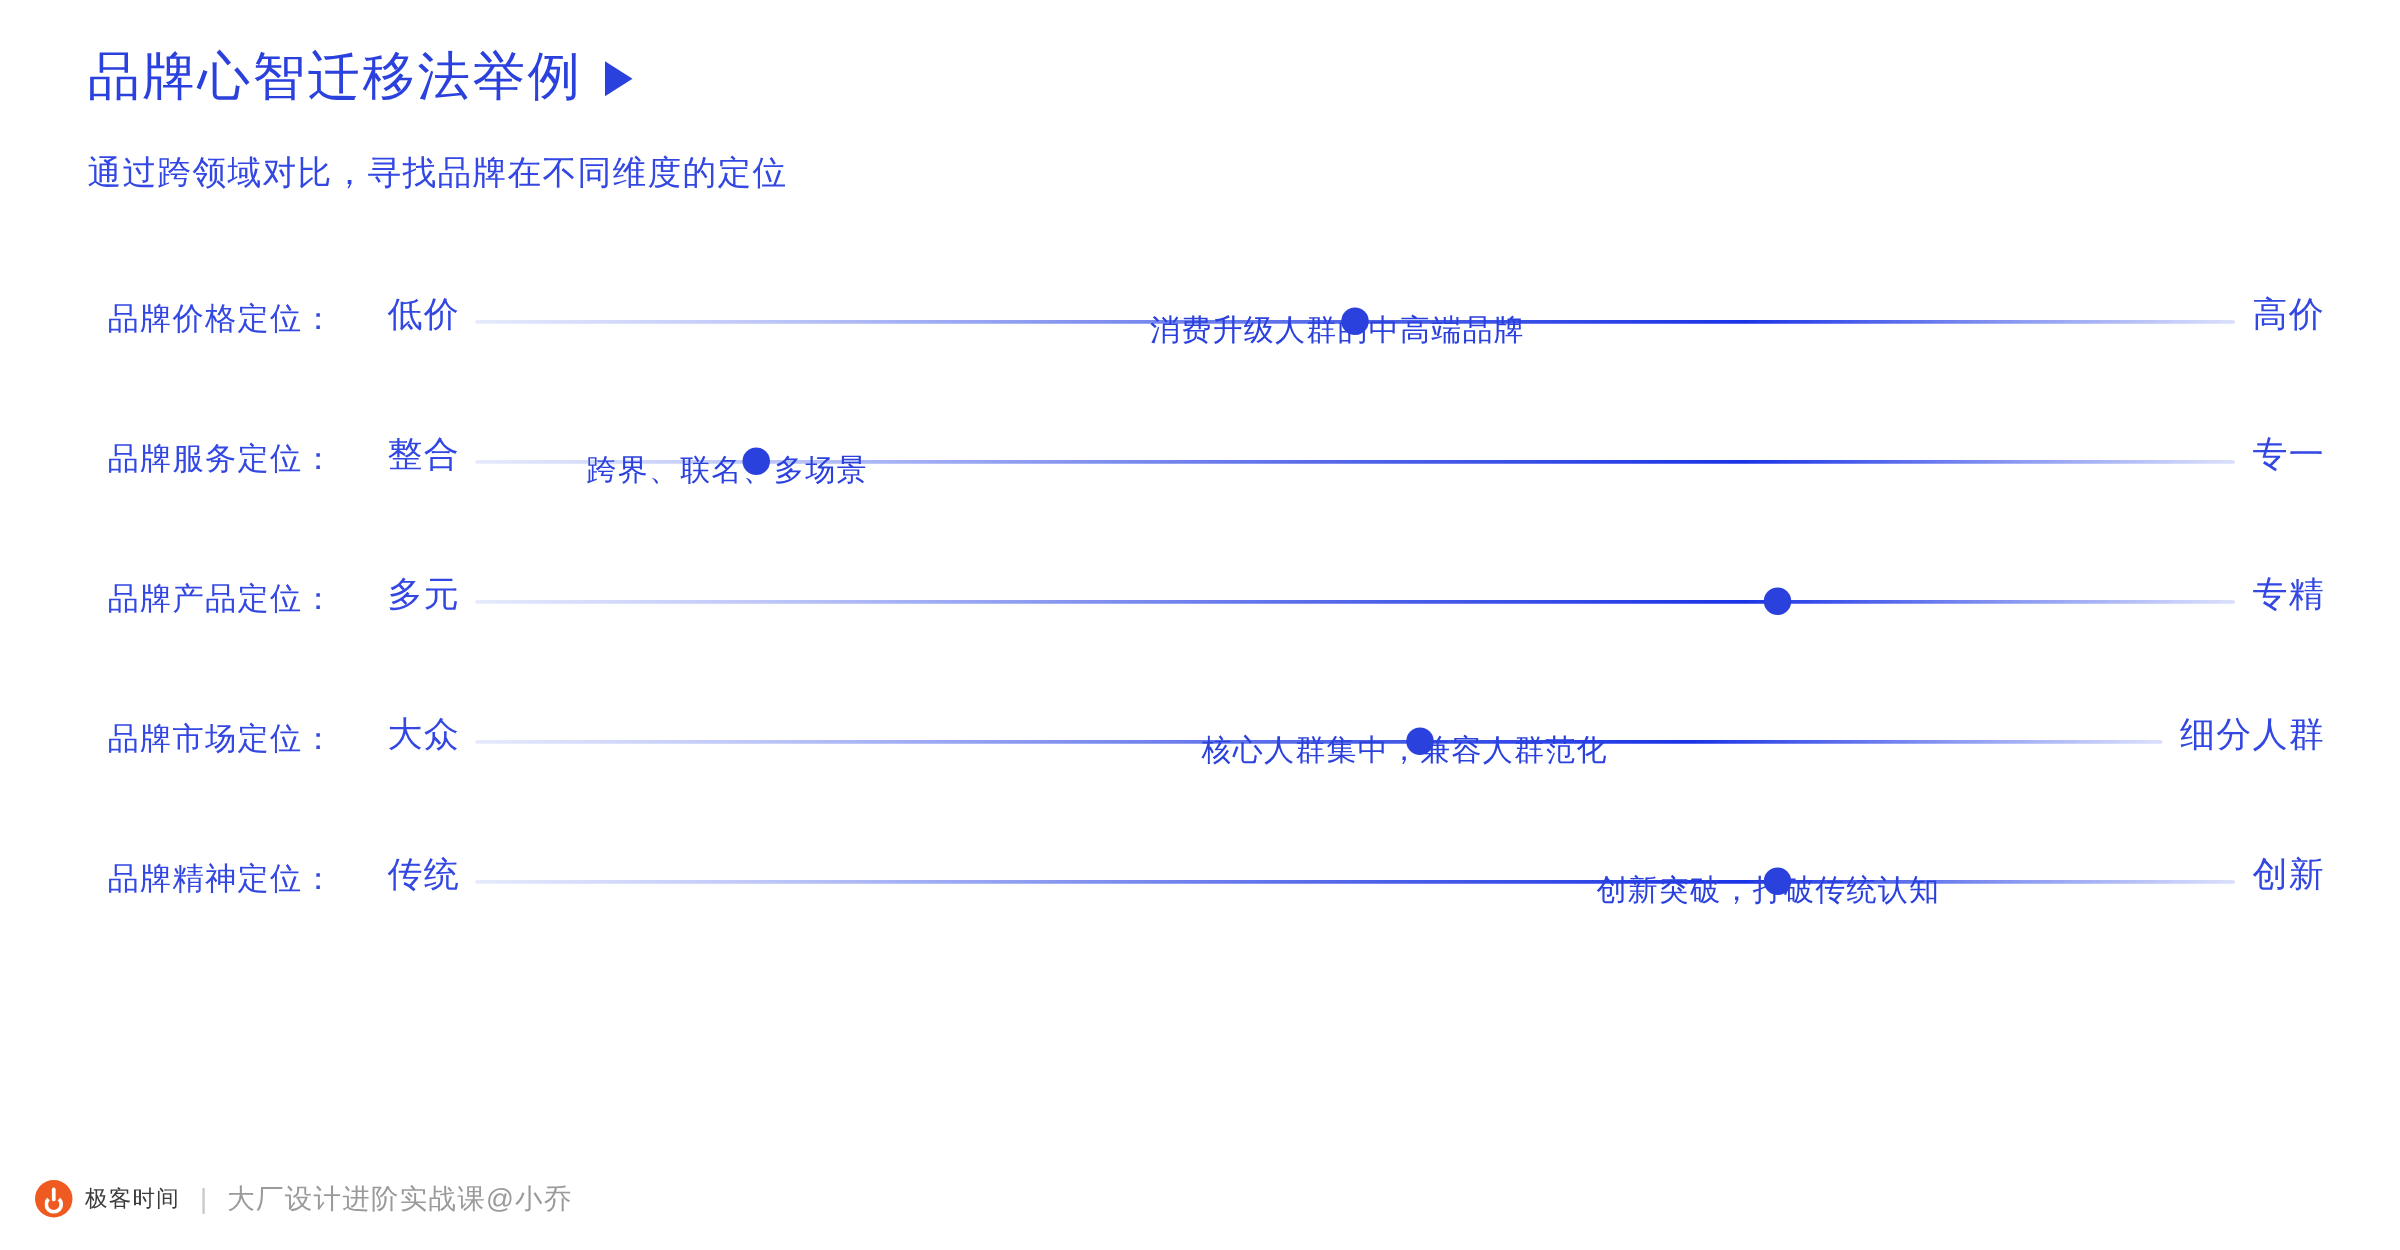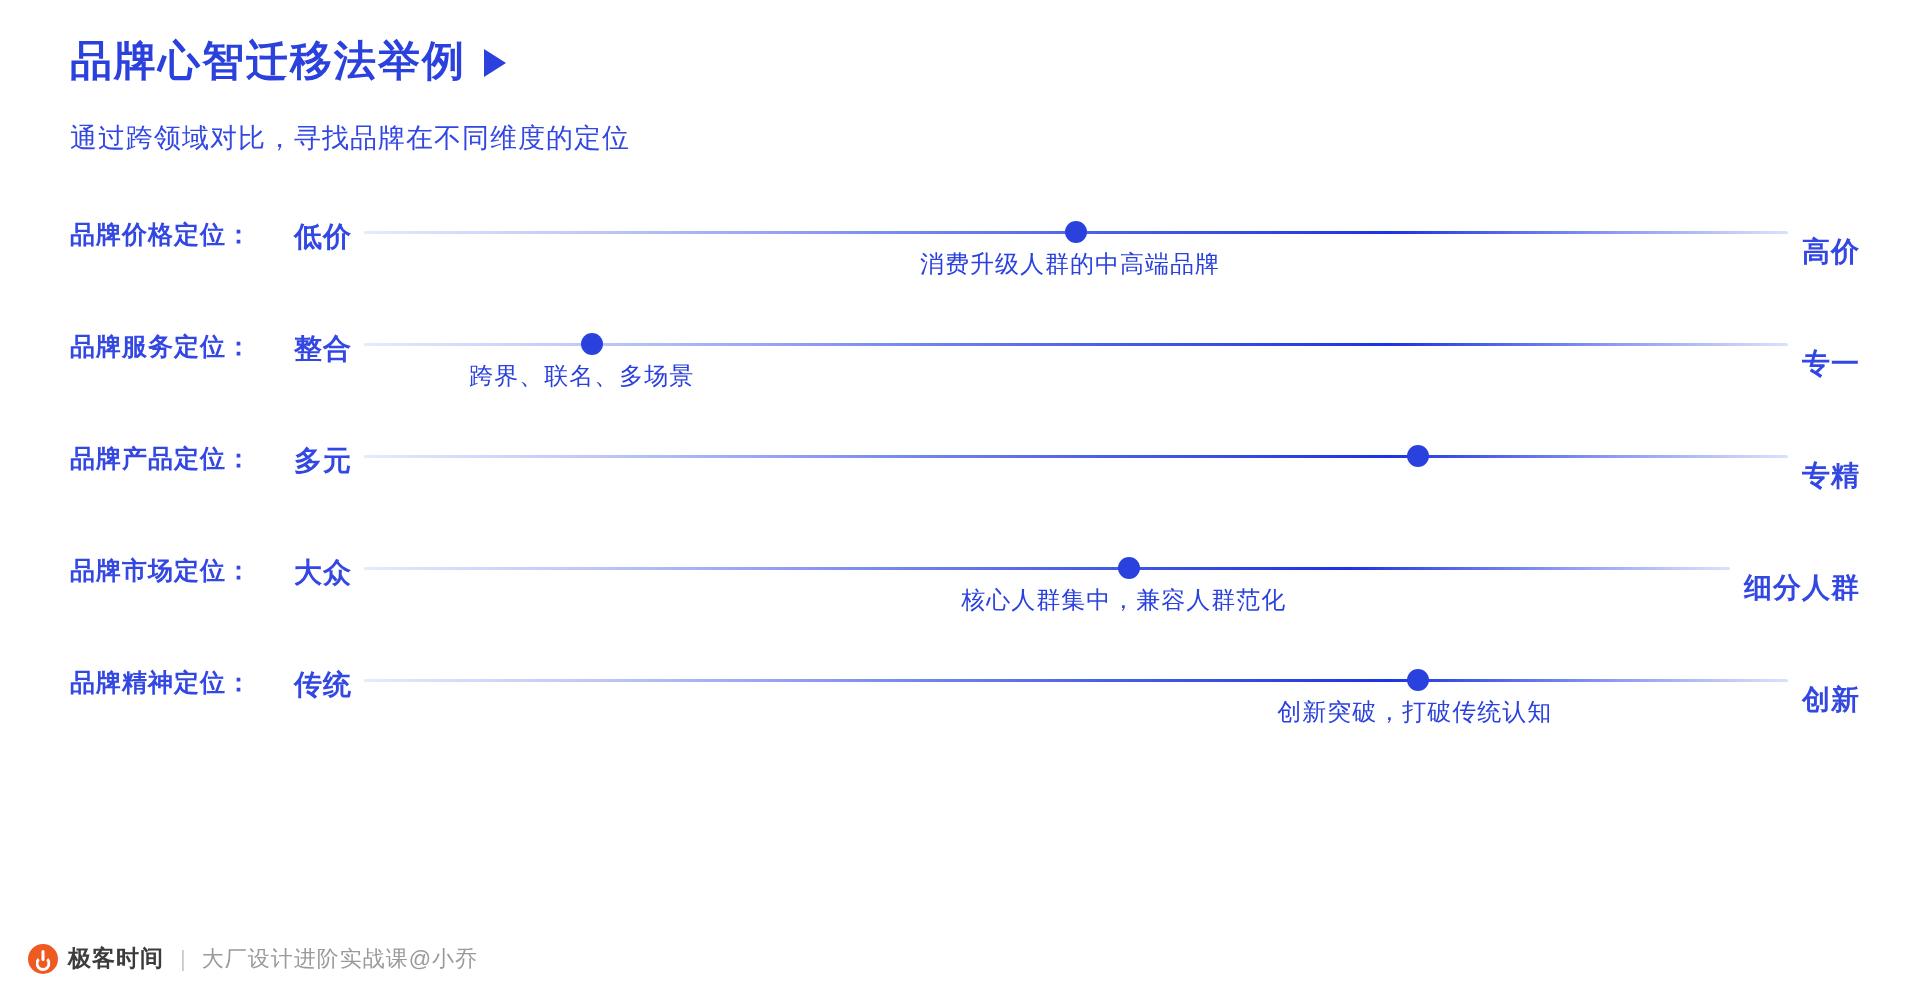--- a/index.html
+++ b/index.html
@@ -9,41 +9,41 @@
     font-family:"Liberation Sans","DejaVu Sans",sans-serif;
     overflow:hidden;
     position:relative;
   }
   .slide{position:relative;width:1920px;height:1000px;}
 
   
   .header{position:absolute;left:70px;top:40px;}
   .title-row{display:flex;align-items:center;gap:18px;}
   .title{
-    font-size:42px;font-weight:bold;color:#2b41dd;
+    font-size:42px;font-weight:normal;color:#2b41dd;
     letter-spacing:2px;line-height:1;white-space:nowrap;
   }
   .play-tri{
     width:0;height:0;
     border-left:22px solid #2b41dd;
     border-top:14px solid transparent;
     border-bottom:14px solid transparent;
     margin-top:4px;
   }
   .subtitle{
     margin-top:38px;
     font-size:27px;color:#3347e2;letter-spacing:1px;white-space:nowrap;
   }
 
   
   .rows{position:absolute;left:70px;top:196px;width:1790px;}
   .row{position:relative;height:112px;}
   .row-line{
-    position:absolute;left:0;right:0;top:22px;
-    display:flex;align-items:flex-start;font-weight:bold;
+    position:absolute;left:16px;right:0;top:22px;
+    display:flex;align-items:flex-end;
   }
   .row-label{
     width:212px;flex:0 0 212px;
     font-size:25px;color:#3347e2;letter-spacing:1px;white-space:nowrap;
   }
   .cap-left{
     flex:0 0 auto;
     font-size:28px;color:#3347e2;letter-spacing:1px;white-space:nowrap;
     margin-right:12px;
     margin-left:12px;
@@ -86,21 +86,21 @@
     transform:translateX(-50%);
     width:3px;height:11px;background:#ffffff;border-radius:2px;
   }
   .logo-mark::before{
     content:"";position:absolute;left:50%;top:12px;
     transform:translateX(-50%);
     width:15px;height:15px;border:3px solid #ffffff;
     border-top-color:transparent;border-radius:50%;
     box-sizing:border-box;
   }
-  .logo-text{font-size:23px;font-weight:bold;color:#3c3c3c;letter-spacing:1px;}
+  .logo-text{font-size:18px;font-weight:normal;color:#3c3c3c;letter-spacing:1px;}
   .logo-divider{color:#c8c8c8;font-size:22px;margin:0 6px;}
   .logo-sub{font-size:22px;color:#9a9a9a;letter-spacing:1px;}
 </style>
 </head>
 <body>
 
 <div class="slide">
 
   <div class="header">
     <div class="title-row">

